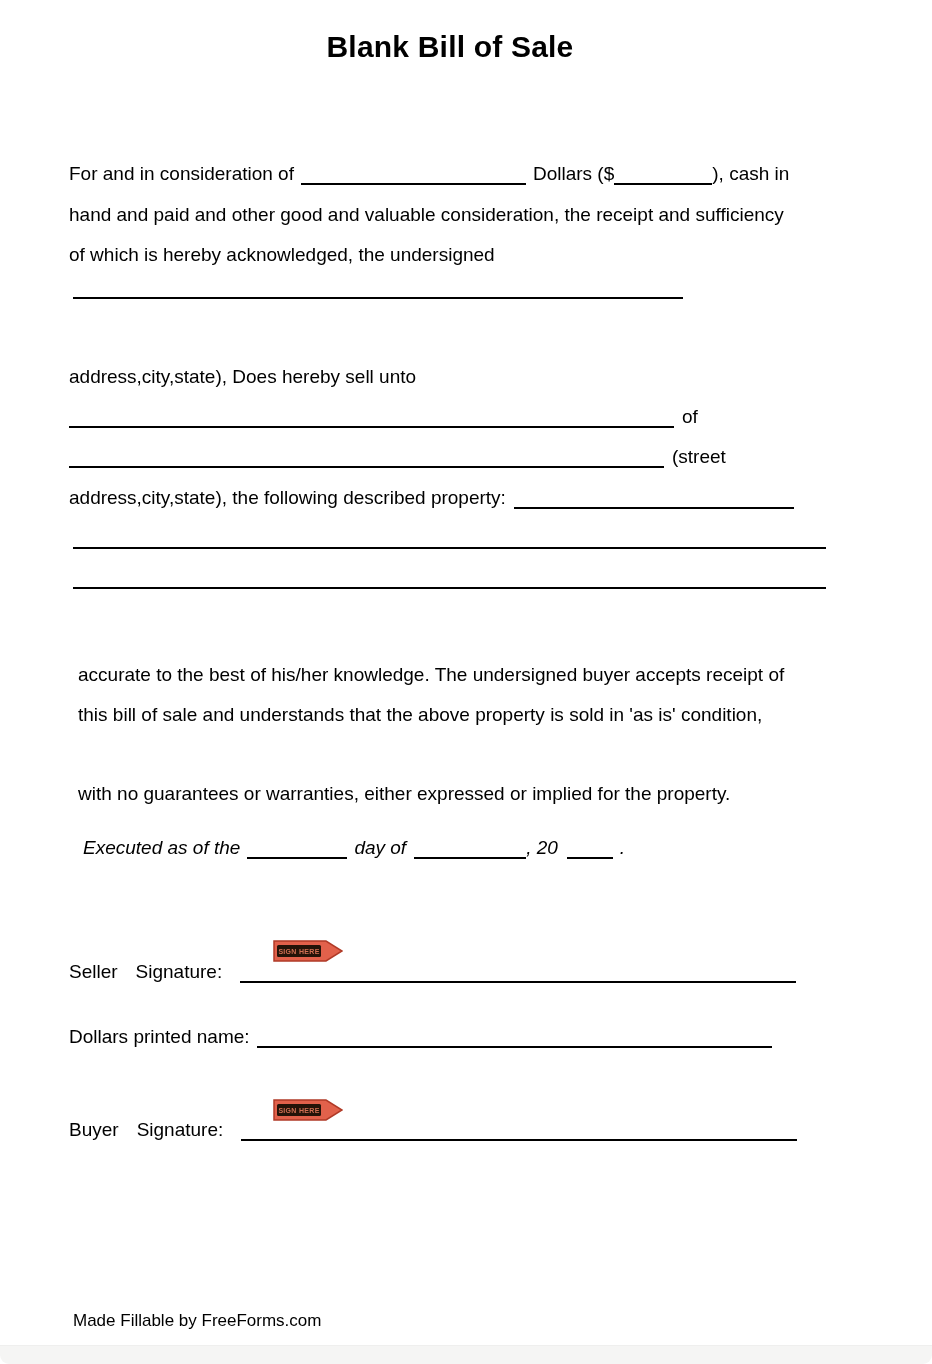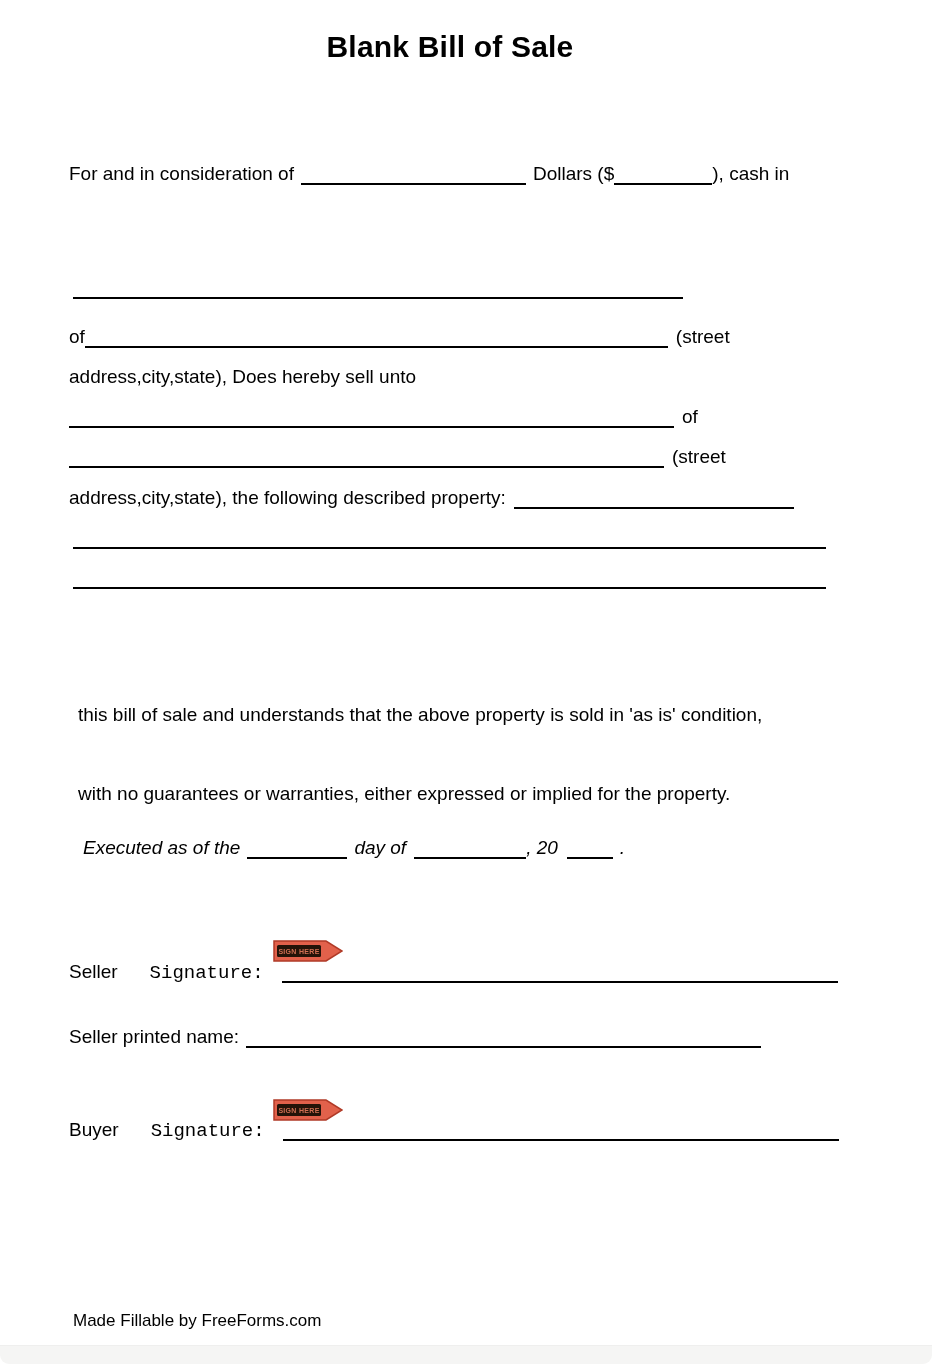--- a/index.html
+++ b/index.html
@@ -42,21 +42,21 @@
   .mr8      { margin-right: 8px; }
   .ml8      { margin-left: 8px; }
   .ml18     { margin-left: 18px; }
   .ml7      { margin-left: 7px; }
   .yr       { margin-left: 9px; margin-right: 7px; }
   .rule {
     position: absolute;
     border-top: 2px solid #000000;
     height: 0;
   }
-  .sig-word2 { margin-left: 32px; font-family: Liberation Mono, monospace; }
+  .sig-word2 { margin-left: 18px; }
   .sign-tag {
     position: absolute;
     width: 70px;
     height: 22px;
     cursor: pointer;
   }
   .doc-footer {
     position: absolute;
     left: 73px;
     top: 1311px;
@@ -75,50 +75,52 @@
 </style>
 </head>
 <body>
 
 <div class="page">
 
   <div class="doc-title">Blank Bill of Sale</div>
 
   <div class="line" style="top:161px"><span>For and in consideration of</span><span class="blank m-both" style="width:225px"></span><span>Dollars ($</span><span class="blank" style="width:98px"></span><span>), cash in</span></div>
 
+  <div class="line" style="top:202px"><span>hand and paid and other good and valuable consideration, the receipt and sufficiency</span></div>
 
+  <div class="line" style="top:242px"><span>of which is hereby acknowledged, the undersigned</span></div>
 
   <div class="rule" style="top:297px; left:73px; width:610px"></div>
 
-  <div class="line" style="top:324px"><span>of</span><span class="blank mr8" style="width:583px"></span><span>(street</span></div>
 
   <div class="line" style="top:364px"><span>address,city,state), Does hereby sell unto</span></div>
 
   <div class="line" style="top:404px"><span class="blank mr8" style="width:605px"></span><span>of</span></div>
 
   <div class="line" style="top:444px"><span class="blank mr8" style="width:595px"></span><span>(street</span></div>
 
   <div class="line" style="top:485px"><span>address,city,state), the following described property:</span><span class="blank ml8" style="width:280px"></span></div>
 
   <div class="rule" style="top:547px; left:73px; width:753px"></div>
   <div class="rule" style="top:587px; left:73px; width:753px"></div>
 
+  <div class="line ind5" style="top:662px"><span>accurate to the best of his/her knowledge. The undersigned buyer accepts receipt of</span></div>
   <div class="line ind5" style="top:702px"><span>this bill of sale and understands that the above property is sold in 'as is' condition,</span></div>
   <div class="line ind5" style="top:781px"><span>with no guarantees or warranties, either expressed or implied for the property.</span></div>
 
   <div class="line ind10" style="top:835px"><span>Executed as of the</span><span class="blank m-both" style="width:100px"></span><span>day of</span><span class="blank ml8" style="width:112px"></span><span>, 20</span><span class="blank yr" style="width:46px"></span><span>.</span></div>
 
   <svg class="sign-tag" style="left:273px; top:940px" viewBox="0 0 70 22">
     <polygon points="1,1 53,1 69,11 53,21 1,21" stroke="#b03a27" stroke-width="1.5" fill="#e2614b"></polygon>
     <rect x="4" y="5" width="44" height="12" rx="1.5" fill="#241308"></rect>
     <text x="26" y="14" font-size="7" text-anchor="middle" font-weight="bold" letter-spacing="0.3" fill="#cf6e52">SIGN HERE</text>
   </svg>
   <div class="line" style="top:959px"><span>Seller</span><span class="sig-word2">Signature:</span><span class="blank ml18" style="width:556px"></span></div>
 
-  <div class="line" style="top:1024px"><span>Seller printed name:</span><span class="blank ml7" style="width:515px"></span></div>
+  <div class="line" style="top:1024px"><span>Dollars printed name:</span><span class="blank ml7" style="width:515px"></span></div>
 
   <svg class="sign-tag" style="left:273px; top:1099px" viewBox="0 0 70 22">
     <polygon points="1,1 53,1 69,11 53,21 1,21" stroke="#b03a27" stroke-width="1.5" fill="#e2614b"></polygon>
     <rect x="4" y="5" width="44" height="12" rx="1.5" fill="#241308"></rect>
     <text x="26" y="14" font-size="7" text-anchor="middle" font-weight="bold" letter-spacing="0.3" fill="#cf6e52">SIGN HERE</text>
   </svg>
   <div class="line" style="top:1117px"><span>Buyer</span><span class="sig-word2">Signature:</span><span class="blank ml18" style="width:556px"></span></div>
 
 
   <div class="doc-footer">Made Fillable by FreeForms.com</div>

